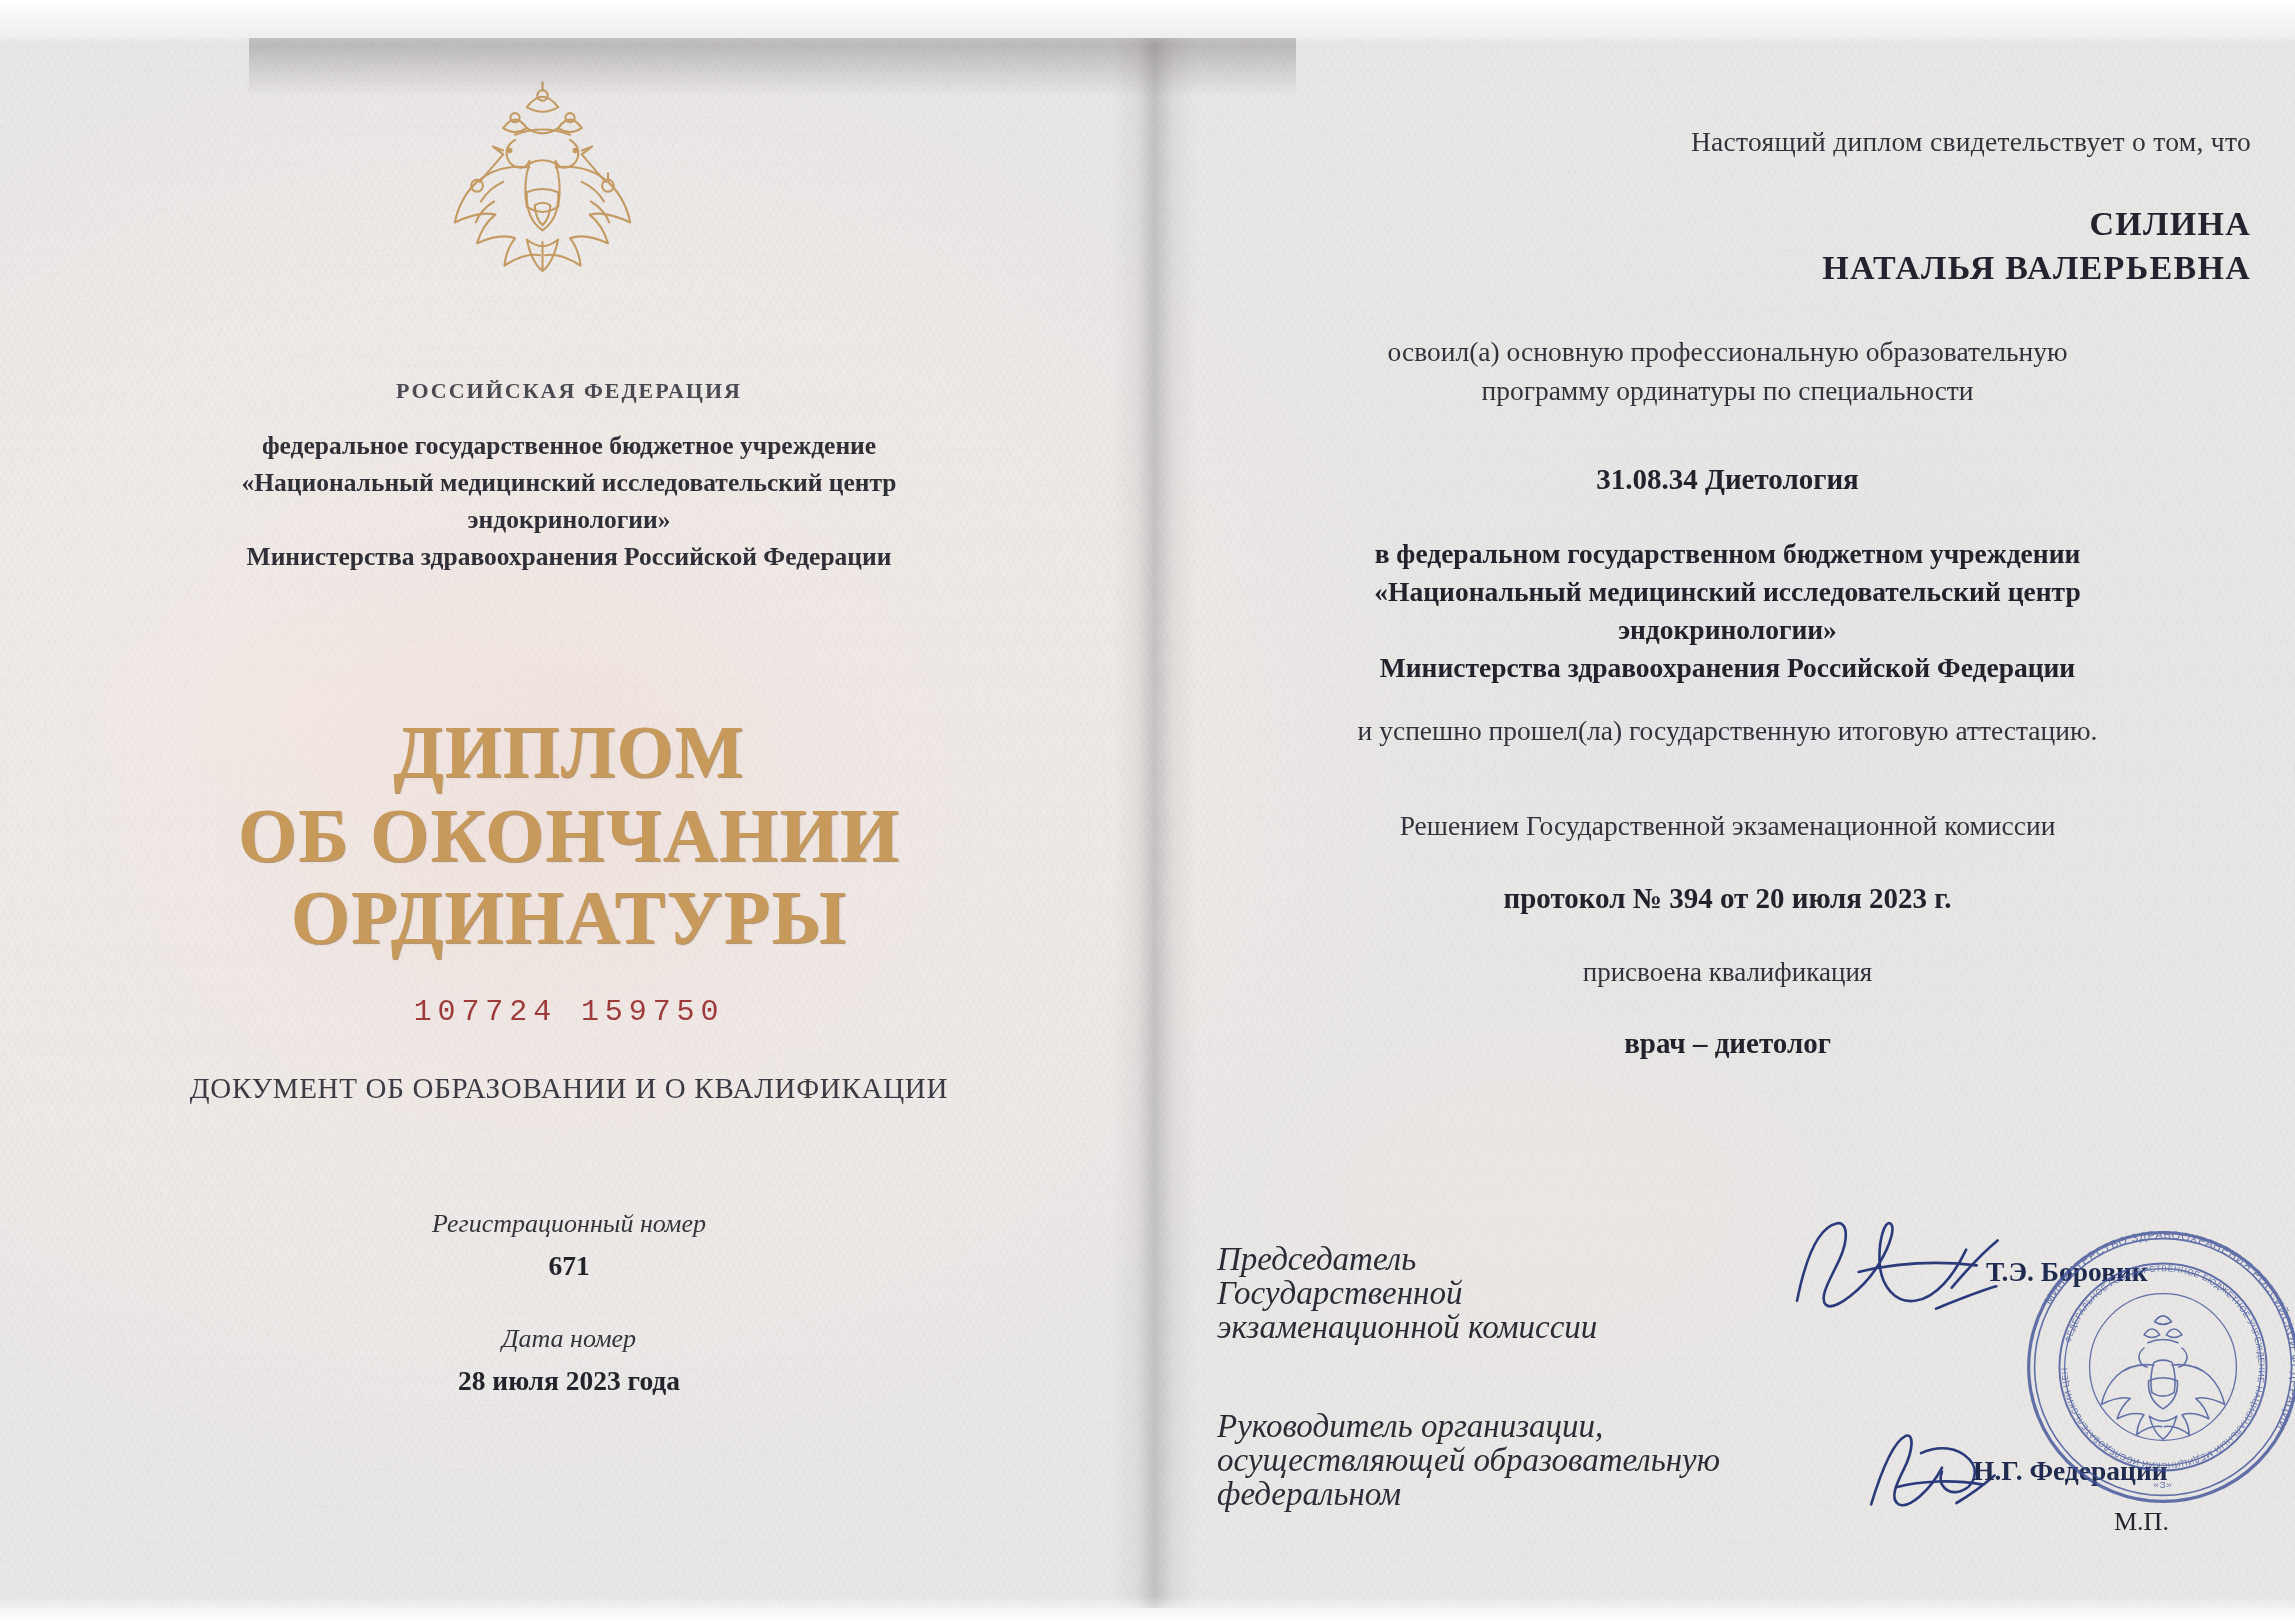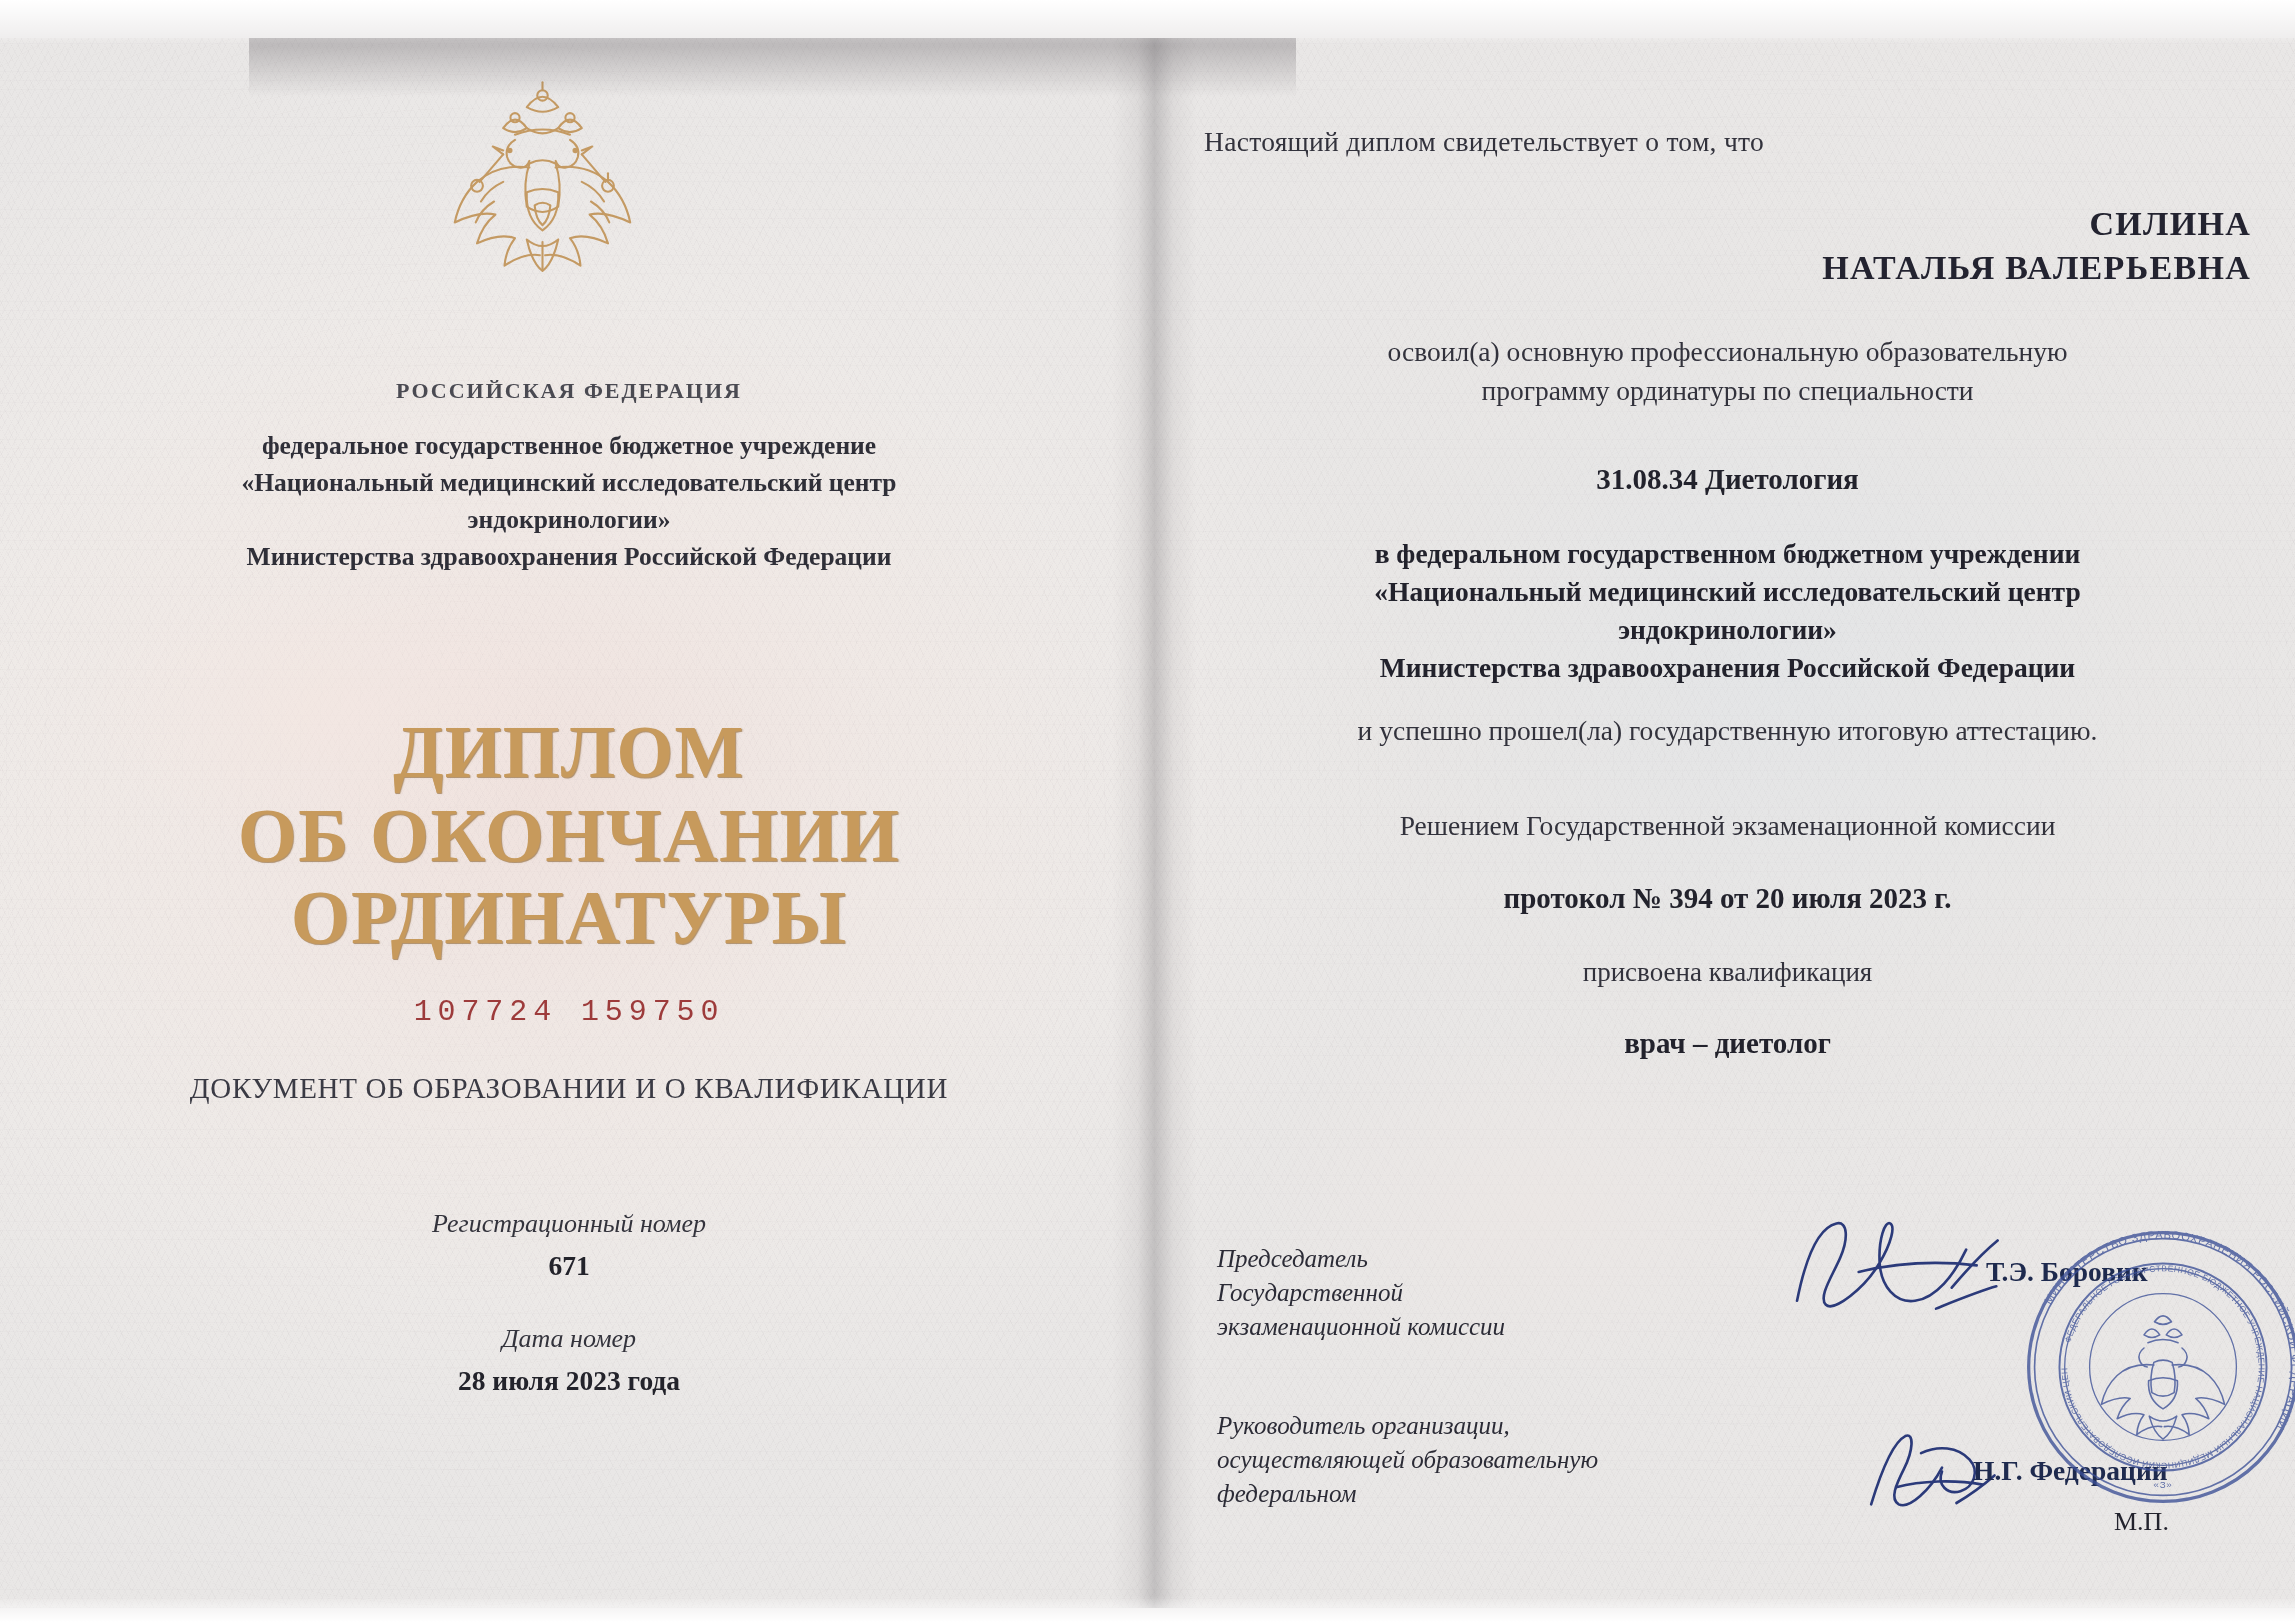--- a/index.html
+++ b/index.html
@@ -221,21 +221,21 @@
     font-family: "Liberation Serif", serif;
     font-weight: bold;
     font-size: 27.5px;
     color: #23232b;
   }
 
   
   .r-intro {
     position: absolute;
     left: 0; right: 0; top: 88px;
-    text-align: left;
+    text-align: right;
     font-family: "Liberation Serif", serif;
     font-size: 27.5px;
     letter-spacing: 0.3px;
     color: #32323c;
   }
   .r-name {
     position: absolute;
     left: 0; right: 0; top: 164px;
     text-align: right;
     font-family: "Liberation Serif", serif;
@@ -314,21 +314,21 @@
     font-weight: bold;
     font-size: 29px;
     color: #22222c;
   }
 
   
   .sig-block {
     position: absolute;
     font-family: "Liberation Serif", serif;
     font-style: italic;
-    font-size: 25px;
+    font-size: 33px;
     line-height: 34px;
     color: #2b2b36;
   }
   .sig-chair { left: 13px; top: 1204px; }
   .sig-head  { left: 13px; top: 1371px; }
 
   .sig-name {
     position: absolute;
     font-family: "Liberation Serif", serif;
     font-weight: bold;

